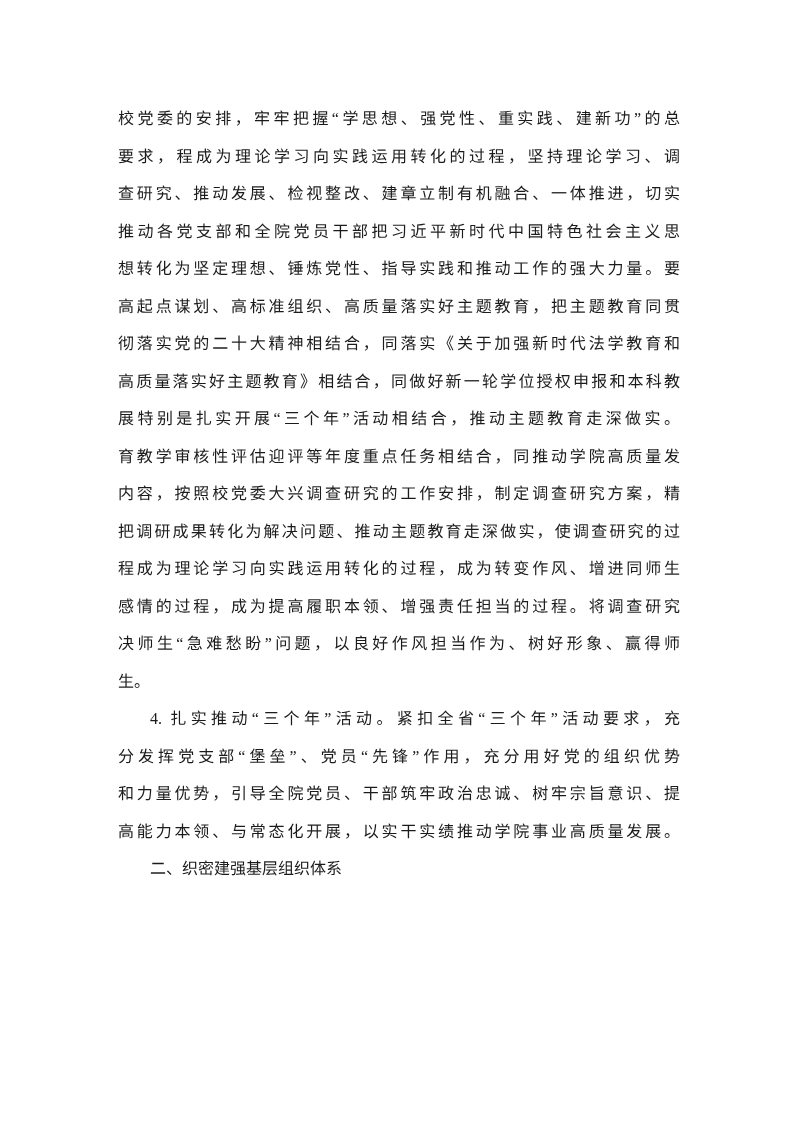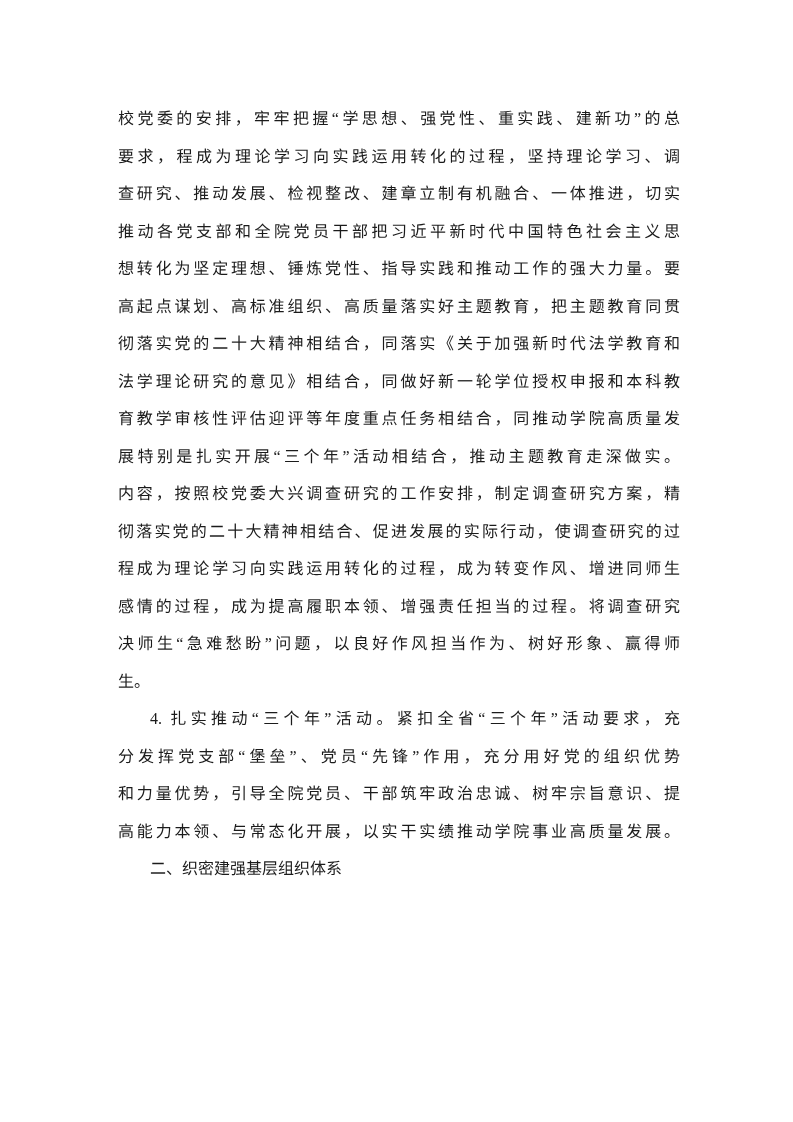--- a/index.html
+++ b/index.html
@@ -53,27 +53,27 @@
 <div class="page" style="background: rgb(255, 255, 255);">
   <div class="text-block" id="text-block" style="color: rgb(27, 27, 27);">
       <div class="para body">
         <div class="line">校党委的安排，牢牢把握“学思想、强党性、重实践、建新功”的总</div>
         <div class="line">要求，程成为理论学习向实践运用转化的过程，坚持理论学习、调</div>
         <div class="line">查研究、推动发展、检视整改、建章立制有机融合、一体推进，切实</div>
         <div class="line">推动各党支部和全院党员干部把习近平新时代中国特色社会主义思</div>
         <div class="line">想转化为坚定理想、锤炼党性、指导实践和推动工作的强大力量。要</div>
         <div class="line">高起点谋划、高标准组织、高质量落实好主题教育，把主题教育同贯</div>
         <div class="line">彻落实党的二十大精神相结合，同落实《关于加强新时代法学教育和</div>
-        <div class="line">法学理论研究的意见》相结合，同做好新一轮学位授权申报和本科教</div>
+        <div class="line">高质量落实好主题教育》相结合，同做好新一轮学位授权申报和本科教</div>
+        <div class="line">展特别是扎实开展“三个年”活动相结合，推动主题教育走深做实。</div>
         <div class="line">育教学审核性评估迎评等年度重点任务相结合，同推动学院高质量发</div>
-        <div class="line">展特别是扎实开展“三个年”活动相结合，推动主题教育走深做实。</div>
       </div>
       <div class="para body numbered">
         <div class="line">内容，按照校党委大兴调查研究的工作安排，制定调查研究方案，精</div>
-        <div class="line">彻落实党的二十大精神相结合、促进发展的实际行动，使调查研究的过</div>
+        <div class="line">把调研成果转化为解决问题、推动主题教育走深做实，使调查研究的过</div>
         <div class="line">程成为理论学习向实践运用转化的过程，成为转变作风、增进同师生</div>
         <div class="line">感情的过程，成为提高履职本领、增强责任担当的过程。将调查研究</div>
         <div class="line">决师生“急难愁盼”问题，以良好作风担当作为、树好形象、赢得师</div>
         <div class="line no-fill">生。</div>
       </div>
       <div class="para body numbered">
         <div class="line indent-first">4. 扎实推动“三个年”活动。紧扣全省“三个年”活动要求，充</div>
         <div class="line">分发挥党支部“堡垒”、党员“先锋”作用，充分用好党的组织优势</div>
         <div class="line">和力量优势，引导全院党员、干部筑牢政治忠诚、树牢宗旨意识、提</div>
         <div class="line">高能力本领、与常态化开展，以实干实绩推动学院事业高质量发展。</div>

